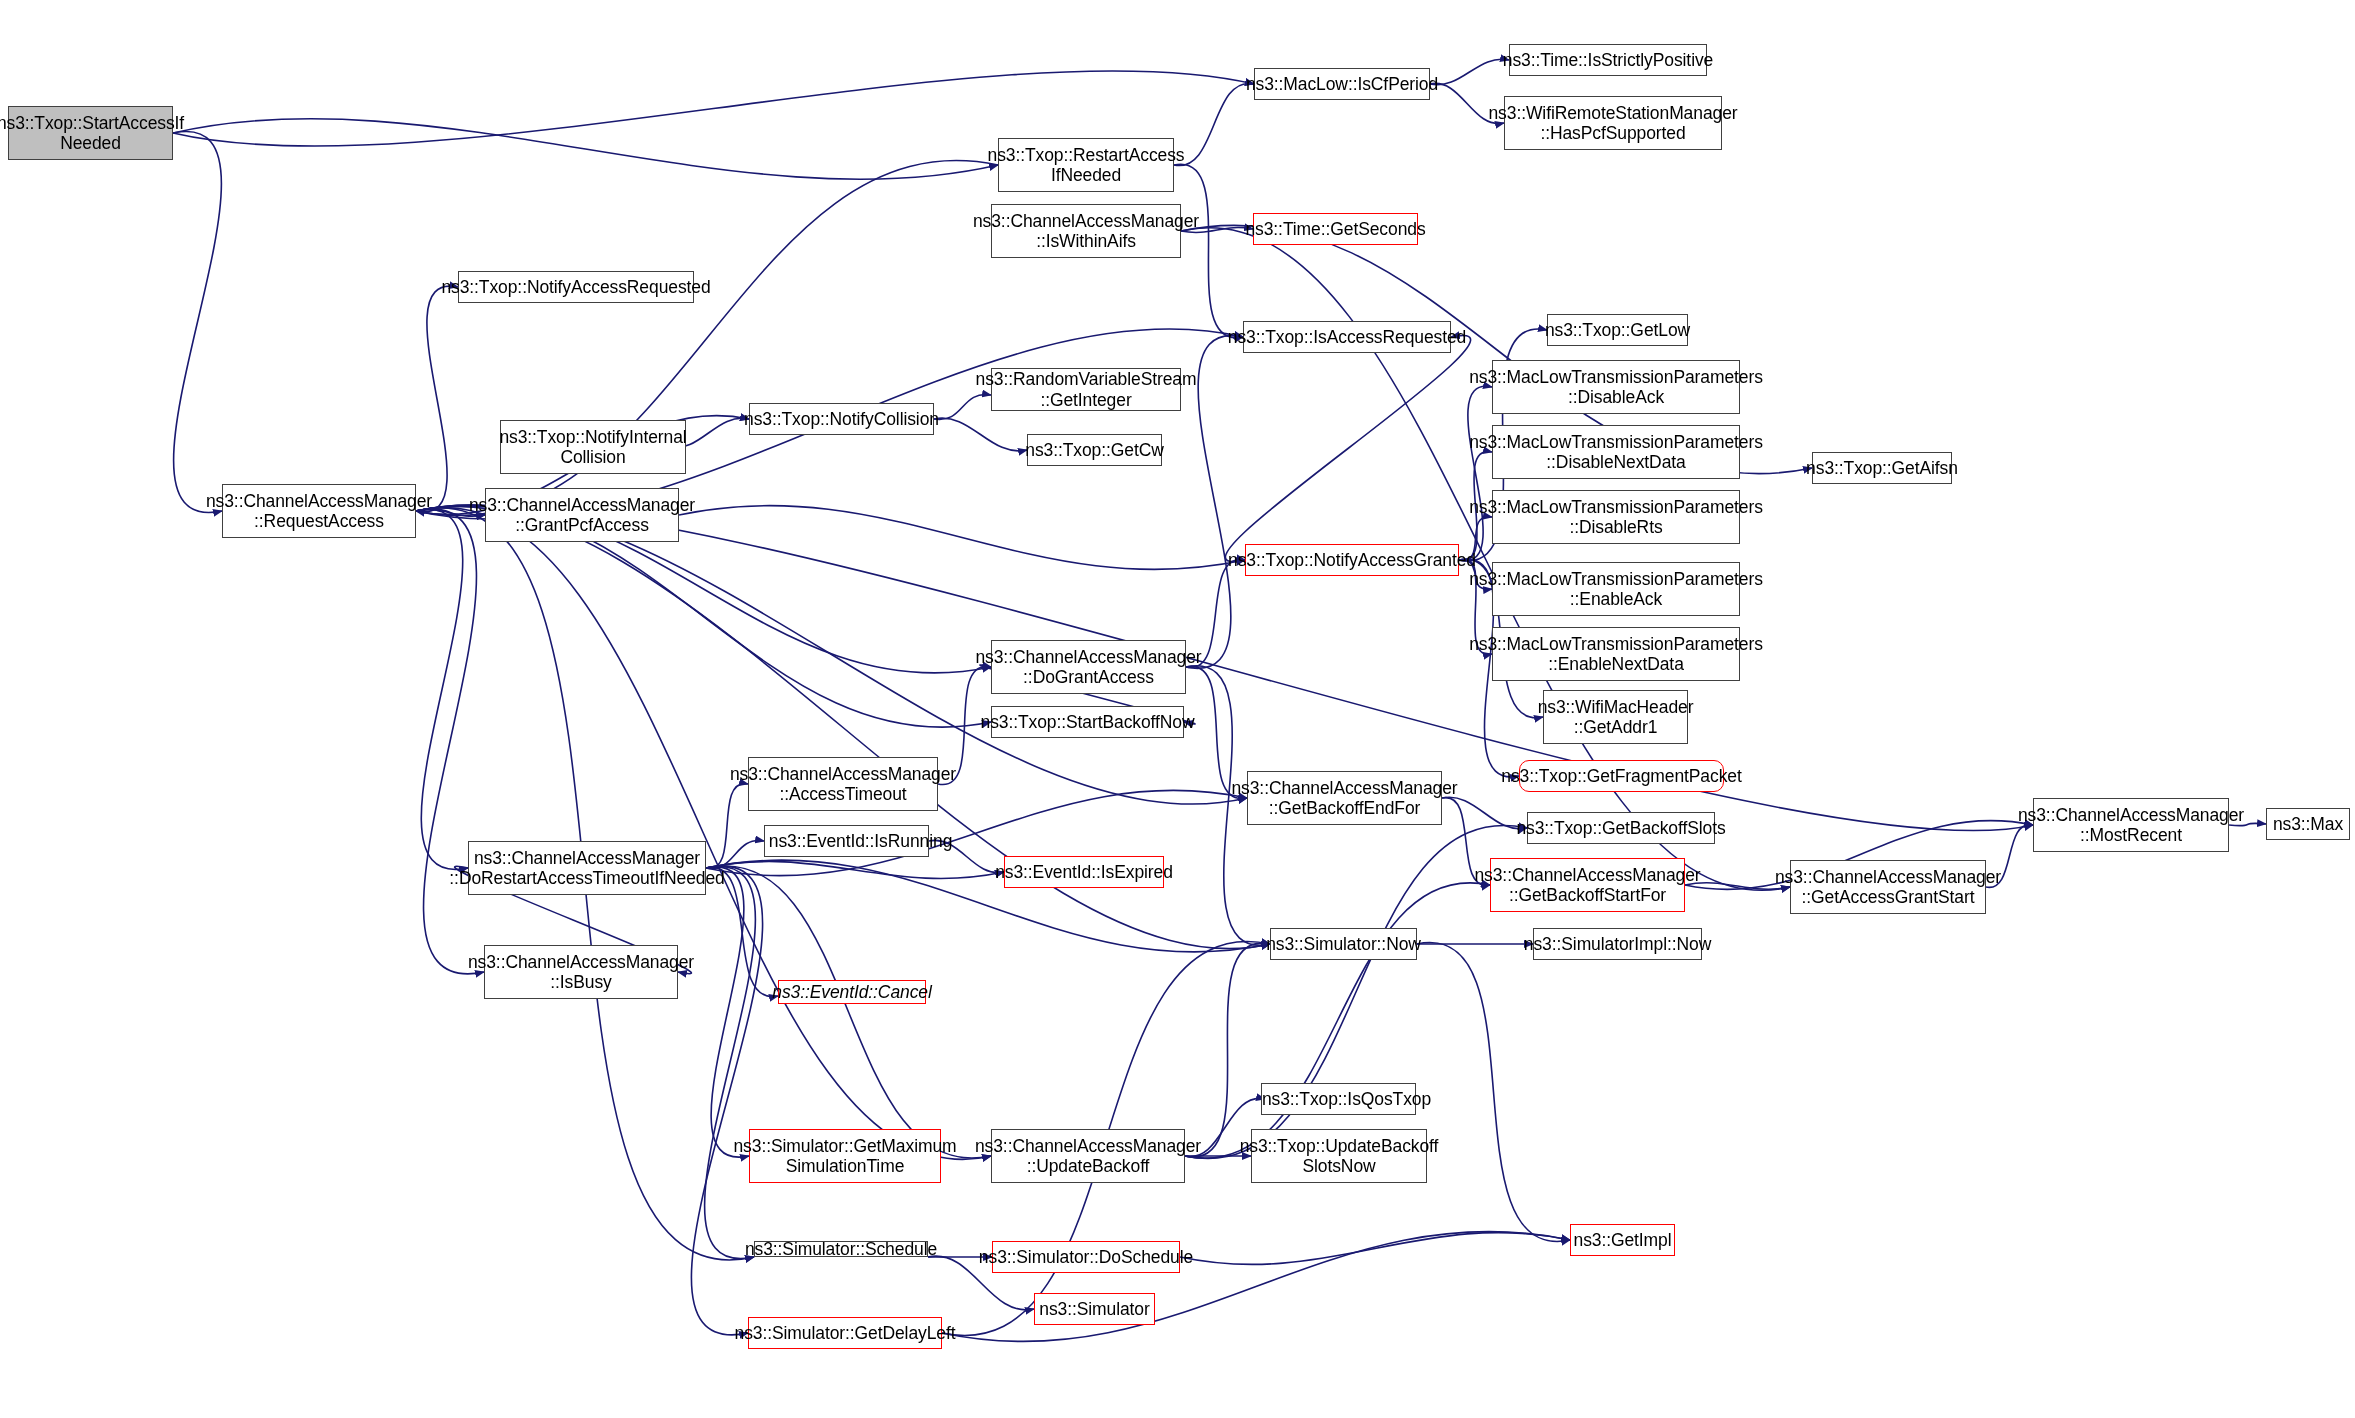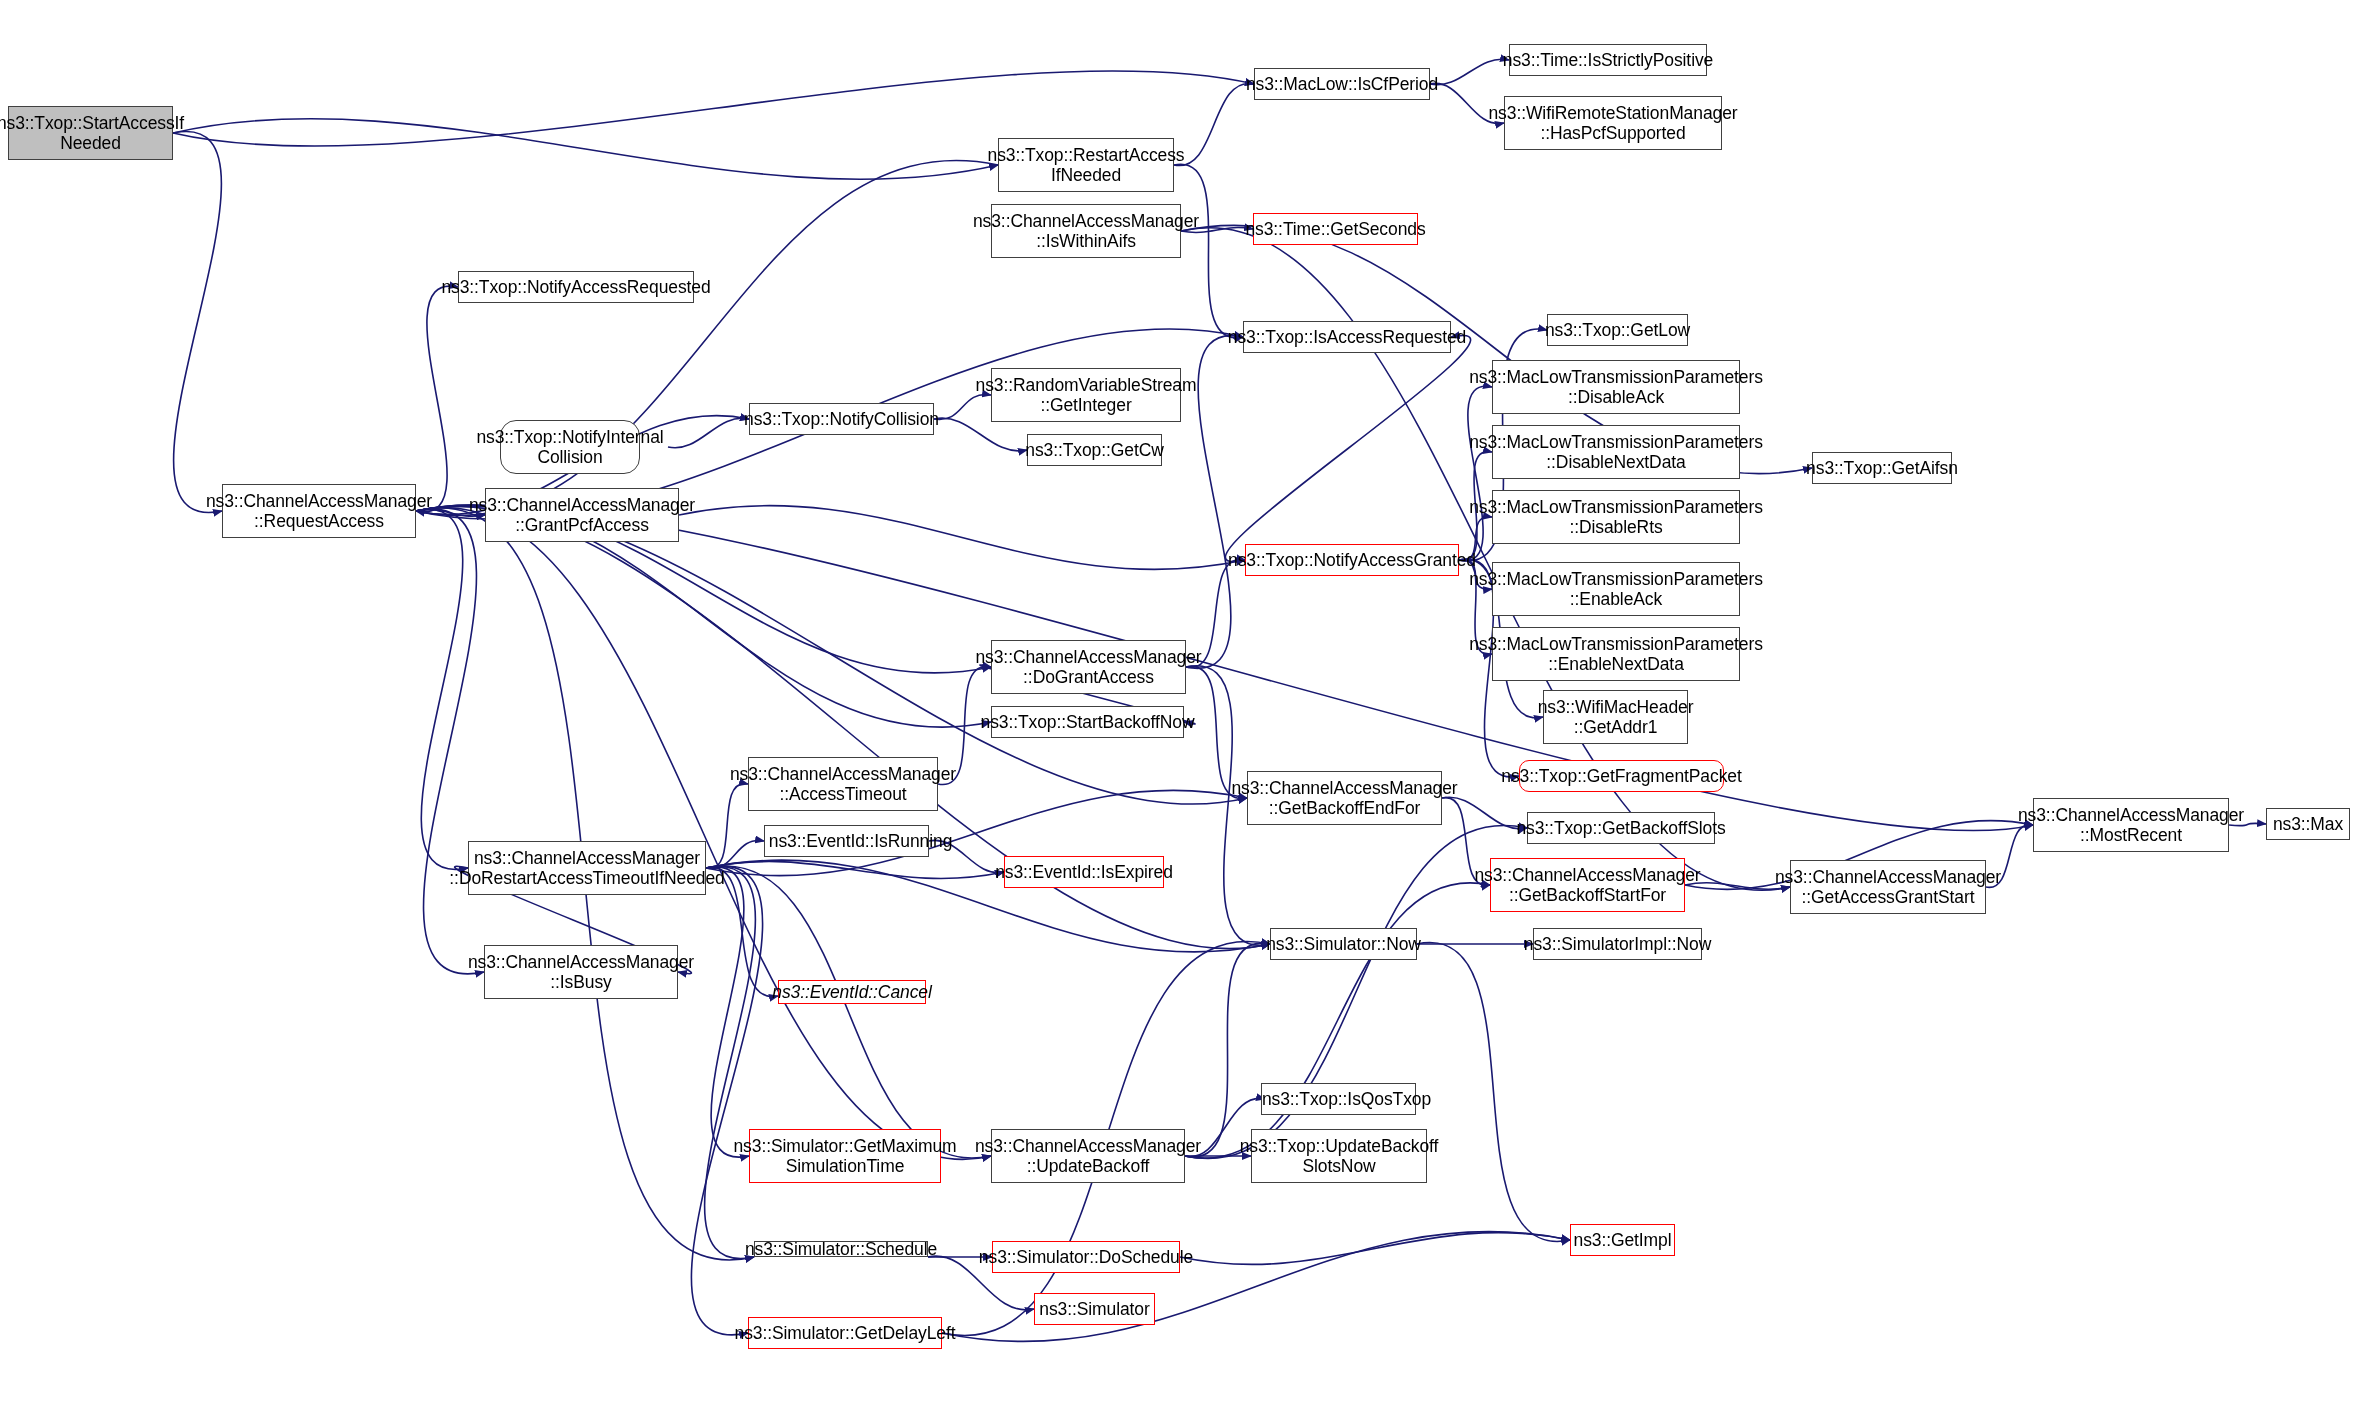--- a/index.html
+++ b/index.html
@@ -145,26 +145,26 @@
       <div class="node" style="left: 998px; top: 138px; width: 176px; height: 54px;">ns3::Txop::RestartAccess
 IfNeeded</div>
       <div class="node" style="left: 991px; top: 204px; width: 190px; height: 54px;">ns3::ChannelAccessManager
 ::IsWithinAifs</div>
       <div class="node red" style="left: 1253px; top: 213px; width: 165px; height: 32px;">ns3::Time::GetSeconds</div>
       <div class="node" style="left: 458px; top: 271px; width: 236px; height: 32px;">ns3::Txop::NotifyAccessRequested</div>
       <div class="node" style="left: 1243px; top: 321px; width: 208px; height: 32px;">ns3::Txop::IsAccessRequested</div>
       <div class="node" style="left: 1547px; top: 314px; width: 141px; height: 32px;">ns3::Txop::GetLow</div>
       <div class="node" style="left: 1492px; top: 360px; width: 248px; height: 54px;">ns3::MacLowTransmissionParameters
 ::DisableAck</div>
-      <div class="node" style="left: 991px; top: 368px; width: 190px; height: 54px;">ns3::RandomVariableStream
+      <div class="node" style="left: 991px; top: 368px; width: 190px; height: 43px;">ns3::RandomVariableStream
 ::GetInteger</div>
       <div class="node" style="left: 1492px; top: 425px; width: 248px; height: 54px;">ns3::MacLowTransmissionParameters
 ::DisableNextData</div>
       <div class="node" style="left: 749px; top: 403px; width: 185px; height: 32px;">ns3::Txop::NotifyCollision</div>
-      <div class="node" style="left: 500px; top: 420px; width: 140px; height: 54px; border-radius: 16px;">ns3::Txop::NotifyInternal
+      <div class="node" style="left: 500px; top: 420px; width: 186px; height: 54px;">ns3::Txop::NotifyInternal
 Collision</div>
       <div class="node" style="left: 1027px; top: 434px; width: 135px; height: 32px;">ns3::Txop::GetCw</div>
       <div class="node" style="left: 1492px; top: 490px; width: 248px; height: 54px;">ns3::MacLowTransmissionParameters
 ::DisableRts</div>
       <div class="node" style="left: 1812px; top: 452px; width: 140px; height: 32px;">ns3::Txop::GetAifsn</div>
       <div class="node" style="left: 222px; top: 484px; width: 194px; height: 54px;">ns3::ChannelAccessManager
 ::RequestAccess</div>
       <div class="node" style="left: 485px; top: 488px; width: 194px; height: 54px;">ns3::ChannelAccessManager
 ::GrantPcfAccess</div>
       <div class="node red" style="left: 1245px; top: 544px; width: 214px; height: 32px;">ns3::Txop::NotifyAccessGranted</div>

